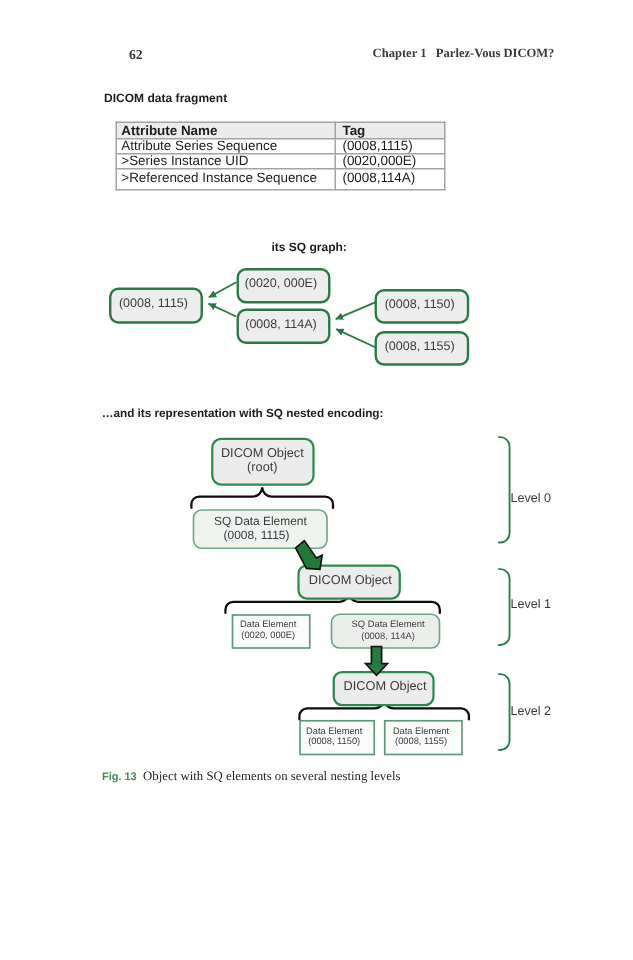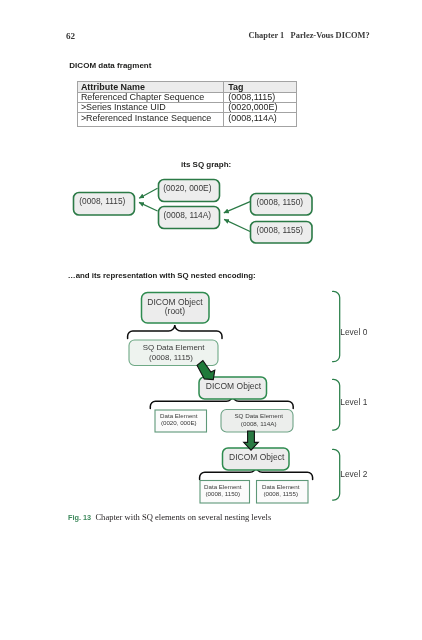--- a/index.html
+++ b/index.html
@@ -3,21 +3,21 @@
 <meta charset="utf-8">
 <style>
   html,body{margin:0;padding:0;}
   body{width:422px;height:640px;background:#ffffff;overflow:hidden;
        font-family:"Liberation Sans",sans-serif;color:#231f20;
        -webkit-font-smoothing:antialiased;}
   .page{position:relative;width:422px;height:640px;}
   .abs{position:absolute;}
 
   
-  .folio{left:66px;top:30.9px;font-family:"Liberation Serif",serif;font-size:9.1px;
+  .folio{left:86px;top:30.9px;font-family:"Liberation Serif",serif;font-size:9.1px;
          font-weight:700;color:#3a3a3a;}
   .runhead{left:248.4px;top:31.3px;font-family:"Liberation Serif",serif;font-size:8.4px;
            font-weight:700;color:#3a3a3a;white-space:pre;}
 
   
   .frag-title{left:69.3px;top:61.0px;font-size:8.0px;font-weight:700;color:#1d1d1b;letter-spacing:.02px;}
 
   table.frag{position:absolute;left:77px;top:81px;width:219px;border-collapse:collapse;
              font-family:"Liberation Sans",sans-serif;font-size:8.95px;color:#1d1d1b;
              table-layout:fixed;}
@@ -58,21 +58,21 @@
         <col class="colB">
       </colgroup>
     <thead>
       <tr>
         <th>Attribute Name</th>
         <th>Tag</th>
       </tr>
     </thead>
     <tbody>
       <tr>
-        <td>Referenced Chapter Sequence</td>
+        <td>Attribute Series Sequence</td>
         <td>(0008,1115)</td>
       </tr>
       <tr>
         <td>&gt;Series Instance UID</td>
         <td>(0020,000E)</td>
       </tr>
       <tr class="tall">
         <td>&gt;Referenced Instance Sequence</td>
         <td>(0008,114A)</td>
       </tr>
@@ -164,16 +164,16 @@
     </g>
     <g>
       <text class="nodetext" x="340.3" y="334.9" font-size="8.4">Level 0</text>
       <text class="nodetext" x="340.3" y="405.3" font-size="8.4">Level 1</text>
       <text class="nodetext" x="340.3" y="476.9" font-size="8.4">Level 2</text>
     </g>
   </svg>
 
   <div class="abs caption">
     <b>Fig. 13</b>&nbsp;
-    <span>Chapter with SQ elements on several nesting levels</span>
+    <span>Object with SQ elements on several nesting levels</span>
   </div>
 
 </div>
 
 </body></html>

